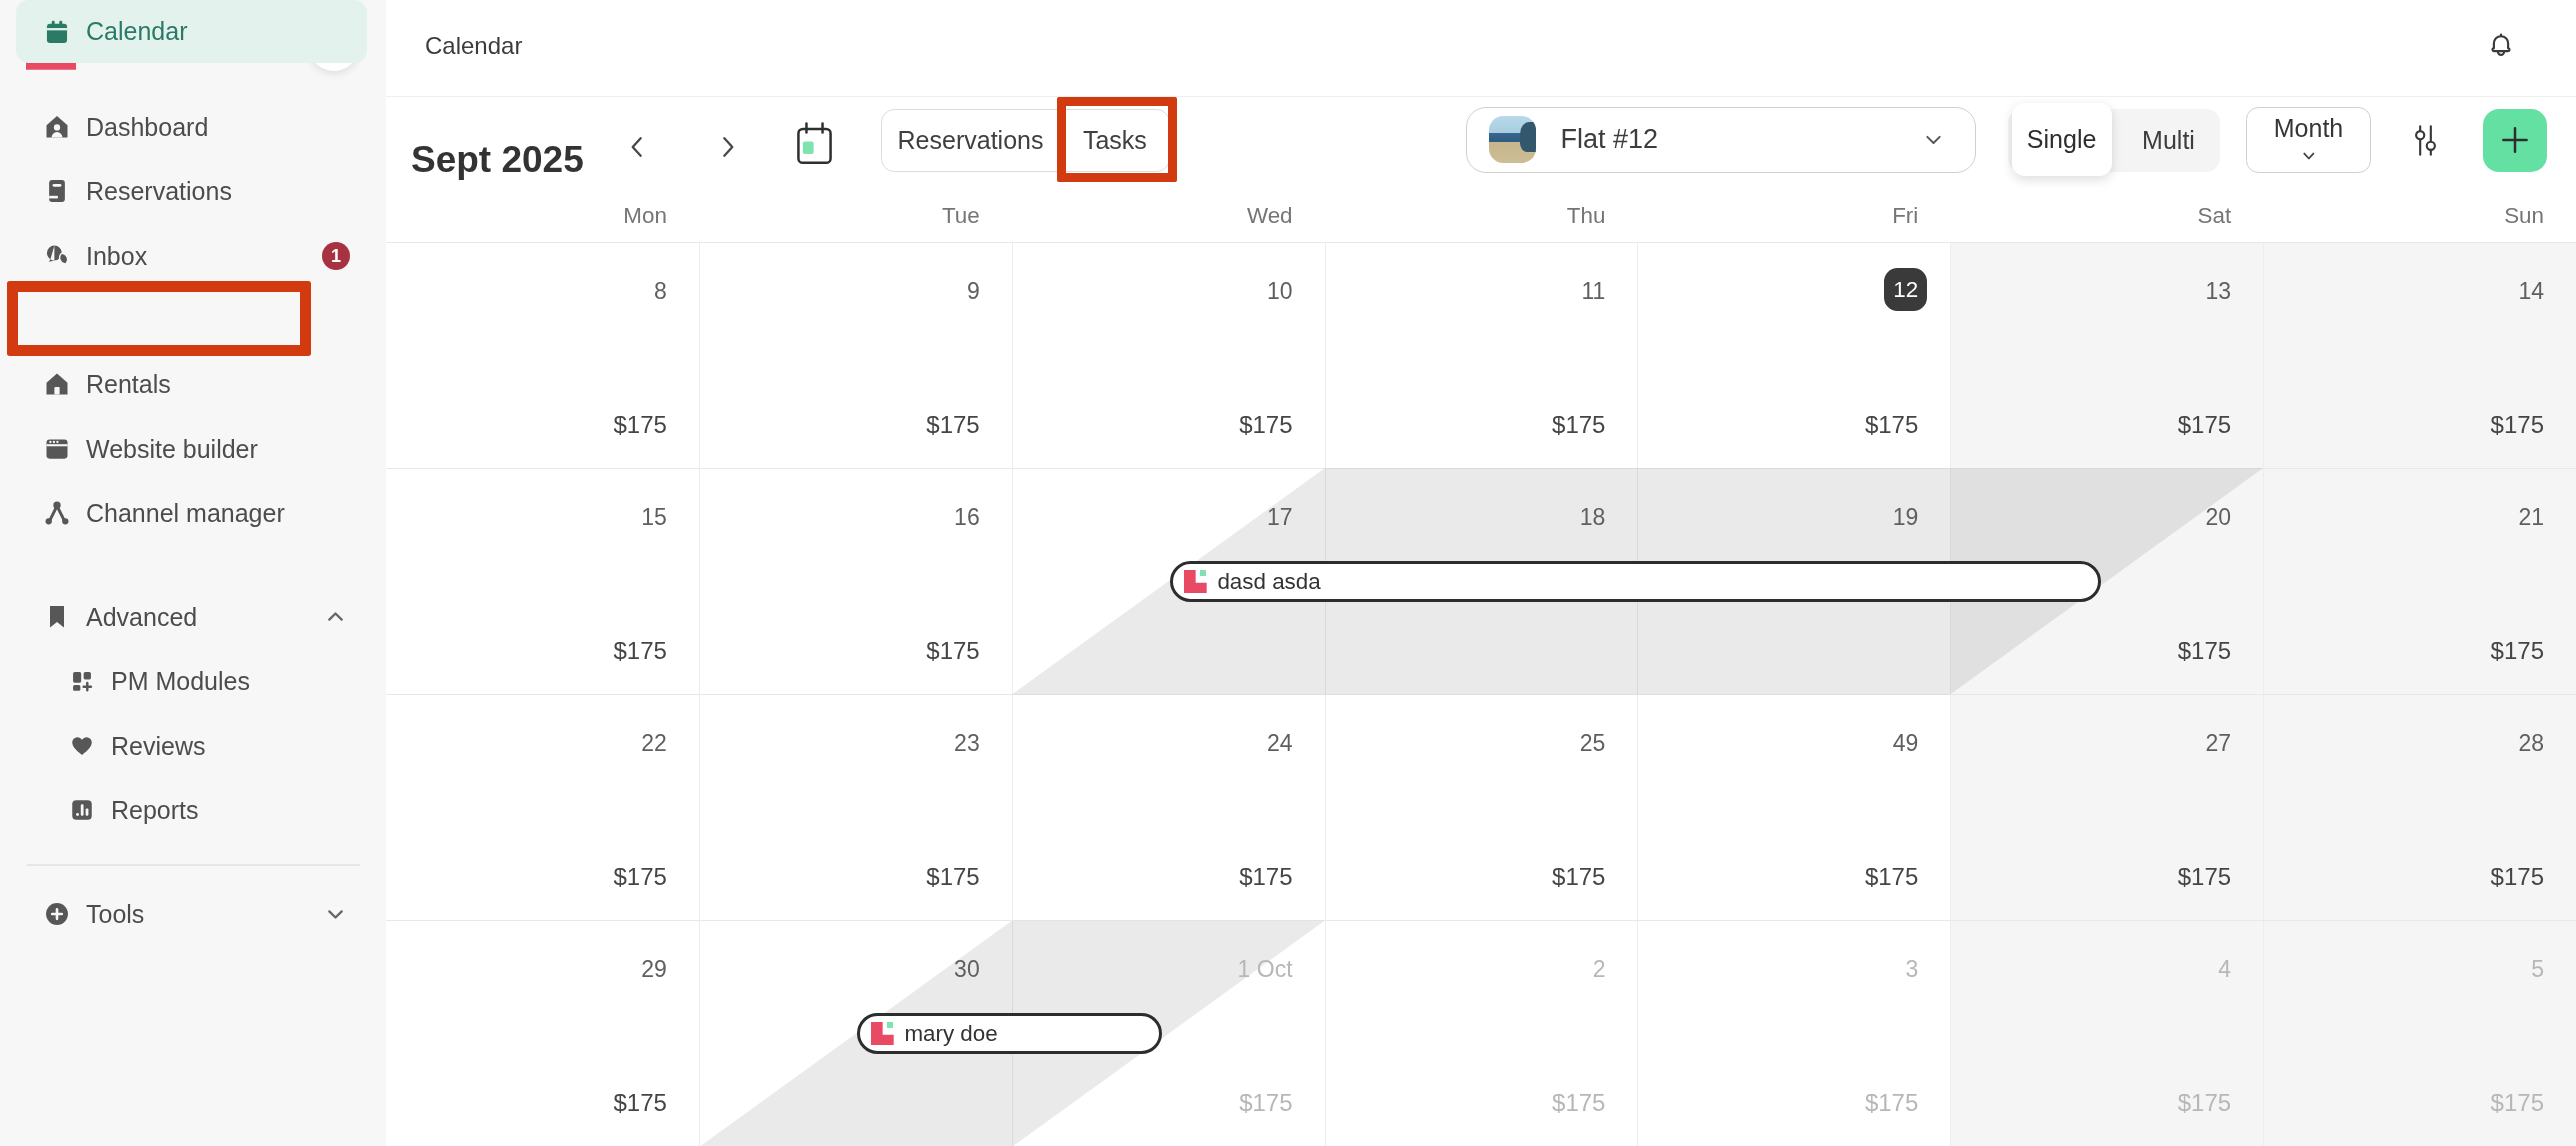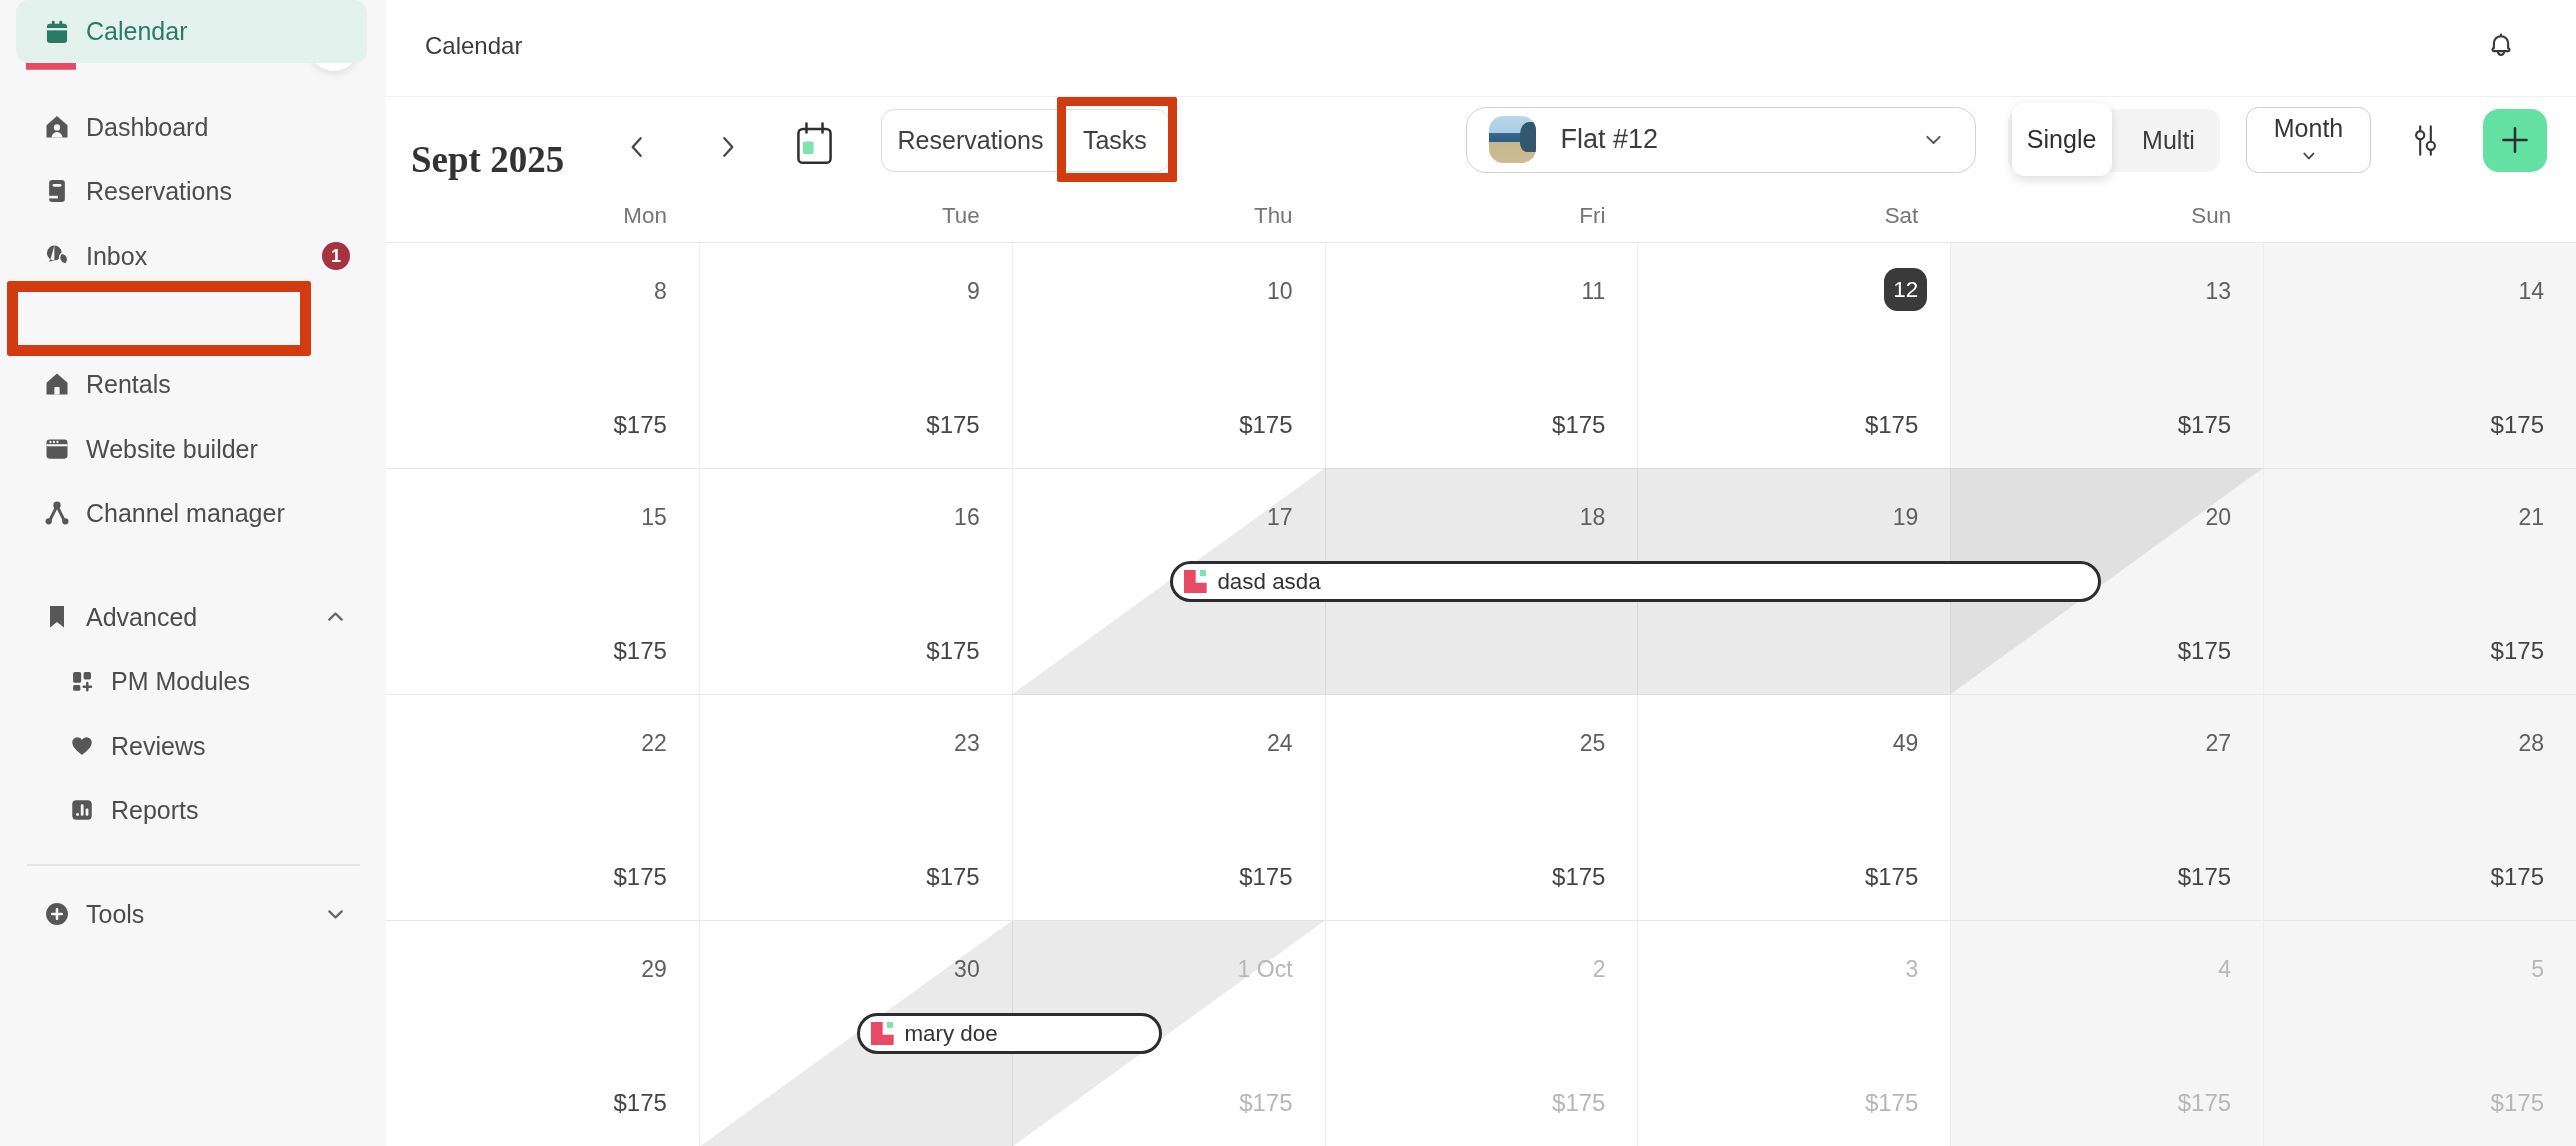--- a/index.html
+++ b/index.html
@@ -28,21 +28,21 @@
   .side-chev{position:absolute;right:39px;top:50%;transform:translateY(-50%);}
   .side-divider{position:absolute;left:27px;top:864px;width:333px;height:1.8px;background:#e6e6e6;}
 
   
   .topbar{position:absolute;left:386px;top:0;width:2190px;height:97px;border-bottom:1.8px solid #efefef;box-sizing:border-box;background:#fff;}
   .breadcrumb{position:absolute;left:39px;top:32px;font-size:24px;color:#3c3c3c;}
   .bell{position:absolute;right:59px;top:30px;width:32px;height:32px;}
 
   
   .toolbar{position:absolute;left:386px;top:97px;width:2190px;height:145px;background:#fff;}
-  .month-title{position:absolute;left:25px;top:119px;transform:translateY(-50%);font-size:37px;font-weight:700;color:#333;top:43px;transform:none;line-height:39px;font-family:Liberation Serif, serif;}
+  .month-title{position:absolute;left:25px;top:119px;transform:translateY(-50%);font-size:37px;font-weight:700;color:#333;top:43px;transform:none;line-height:39px;}
   .nav-btn{position:absolute;top:29px;width:41px;height:41px;display:flex;align-items:center;justify-content:center;}
   .nav-prev{left:231px;} .nav-next{left:320px;}
   .cal-picker{position:absolute;left:406px;top:23px;width:45px;height:50px;display:flex;align-items:center;justify-content:center;}
   .seg{position:absolute;left:495px;top:11.6px;width:289px;height:63px;background:#fff;border:1.8px solid #dcdcdc;
        border-radius:13.4px;box-sizing:border-box;display:flex;align-items:stretch;}
   .seg-opt{display:flex;align-items:center;justify-content:center;font-size:25px;color:#3f3f3f;}
   .seg-opt.res{flex:0 0 177px;} .seg-opt.tsk{flex:1;}
   .seg-sep{width:1.8px;background:#e4e4e4;margin:7.2px 0;}
   .prop{position:absolute;left:1080px;top:9.8px;width:510px;height:66px;border:1.8px solid #cfcfcf;border-radius:20px;
        box-sizing:border-box;background:#fff;display:flex;align-items:center;padding:0 30px 0 21.5px;gap:25px;}
@@ -324,20 +324,21 @@
     <div class="add-btn">
       <svg width="34" height="34" viewBox="0 0 38 38">
           <path d="M19 6 v26 M6 19 h26" stroke="#2e2e2e" stroke-width="2.8" stroke-linecap="round"></path>
         </svg>
     </div>
   </div>
 
   <div class="weekday-row">
     <div class="weekday">Mon</div>
     <div class="weekday">Tue</div>
+    <div class="weekday">Wed</div>
     <div class="weekday">Thu</div>
     <div class="weekday">Fri</div>
     <div class="weekday">Sat</div>
     <div class="weekday">Sun</div>
   </div>
 
   <div class="grid">
       <div class="cell">
         <span class="date">8</span>
         <span class="price">$175</span>

